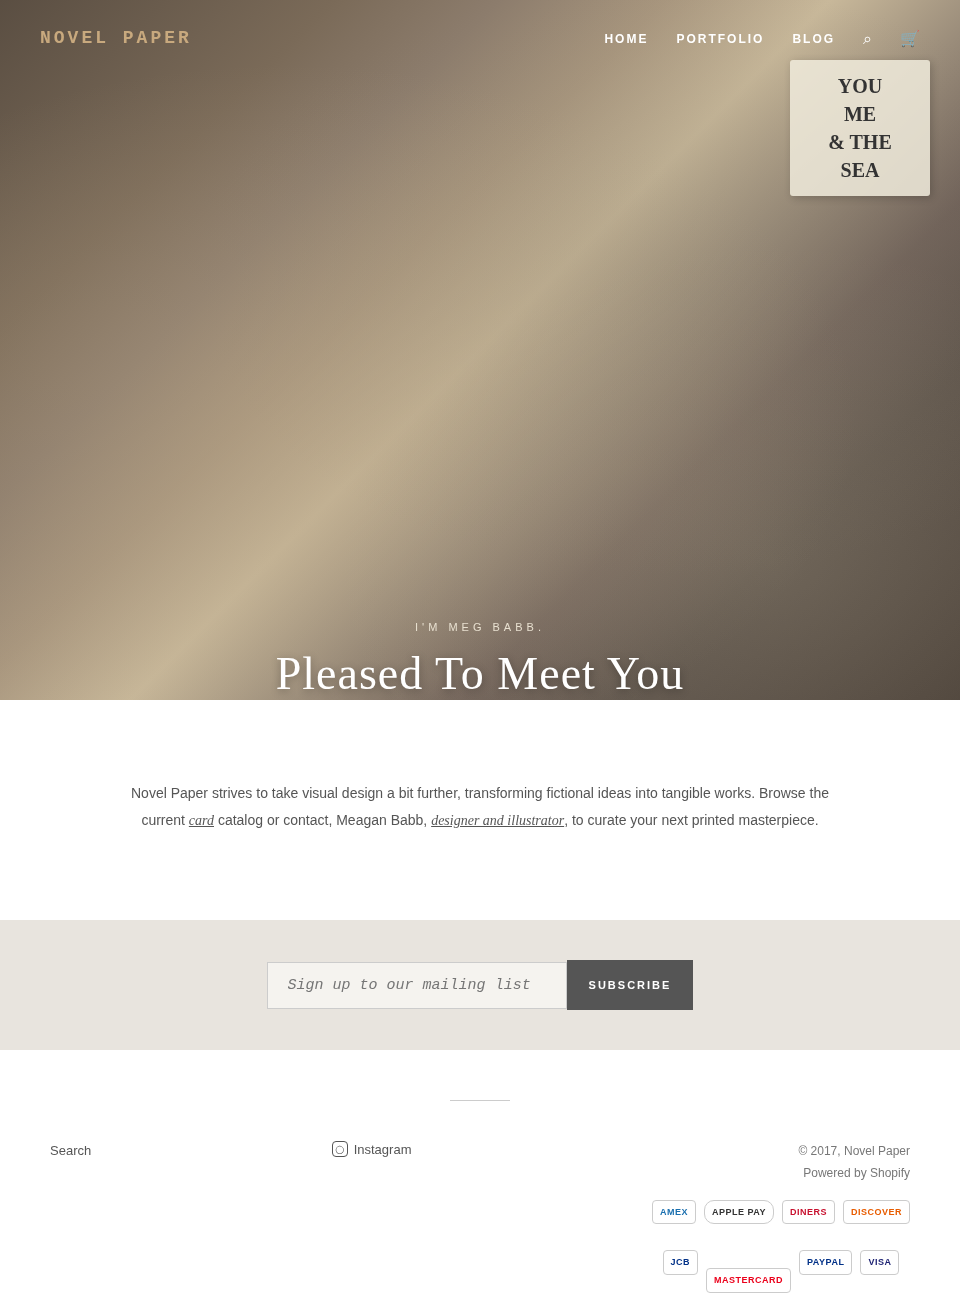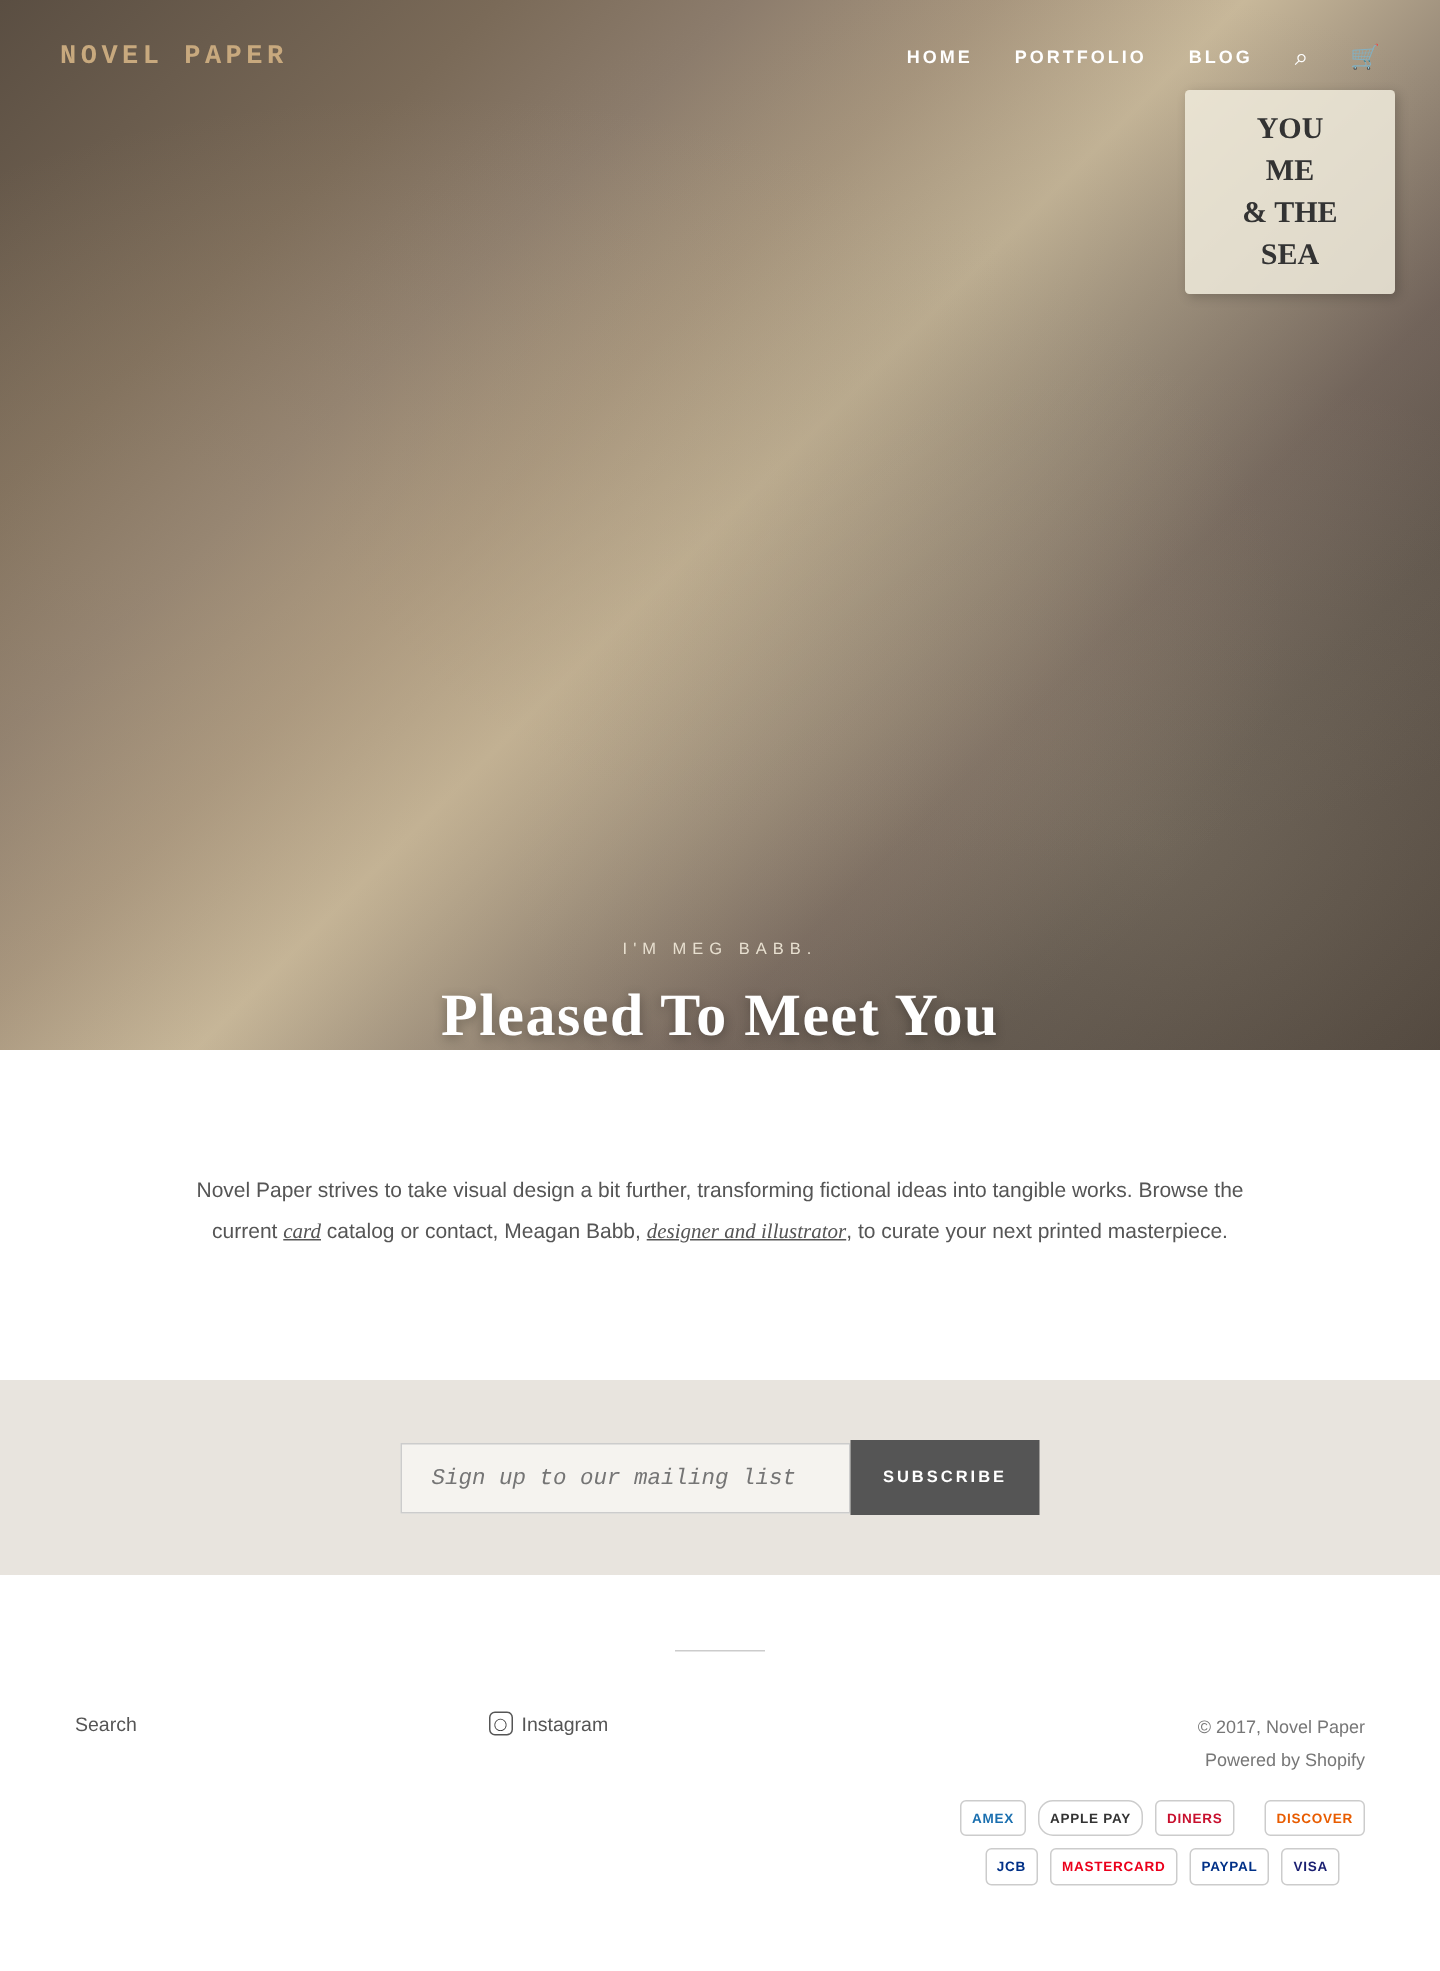--- a/index.html
+++ b/index.html
@@ -89,22 +89,22 @@
     .hero-subtitle {
       font-family: Arial, sans-serif;
       font-size: 11px;
       letter-spacing: 4px;
       text-transform: uppercase;
       margin-bottom: 14px;
       color: #e8e0d0;
     }
     .hero-title {
       font-family: 'Georgia', serif;
-      font-size: 40px;
-      font-weight: bold;
+      font-size: 46px;
+      font-weight: normal;
       color: #fff;
       letter-spacing: 1px;
       text-shadow: 0 2px 8px rgba(0,0,0,0.3);
     }
 
     
     .notebook-hint {
       position: absolute;
       top: 60px;
       right: 30px;
@@ -237,23 +237,23 @@
       font-size: 9px;
       font-weight: bold;
       color: #555;
       background: #fff;
       letter-spacing: 0.5px;
       text-transform: uppercase;
     }
     .payment-badge.amex { color: #1a6faf; }
     .payment-badge.apple { color: #333; border-radius: 10px; }
     .payment-badge.diners { color: #c8102e; }
-    .payment-badge.discover { color: #e85c00; margin-left: 12px; }
+    .payment-badge.discover { color: #e85c00; }
     .payment-badge.jcb { color: #003087; }
-    .payment-badge.mastercard { color: #eb001b; }
+    .payment-badge.mastercard { color: #eb001b; margin-top: 36px; }
     .payment-badge.paypal { color: #003087; }
     .payment-badge.visa { color: #1a1f71; }
 
     .insta-icon {
       display: inline-flex;
       width: 16px;
       height: 16px;
       border: 1.5px solid #555;
       border-radius: 4px;
       align-items: center;

